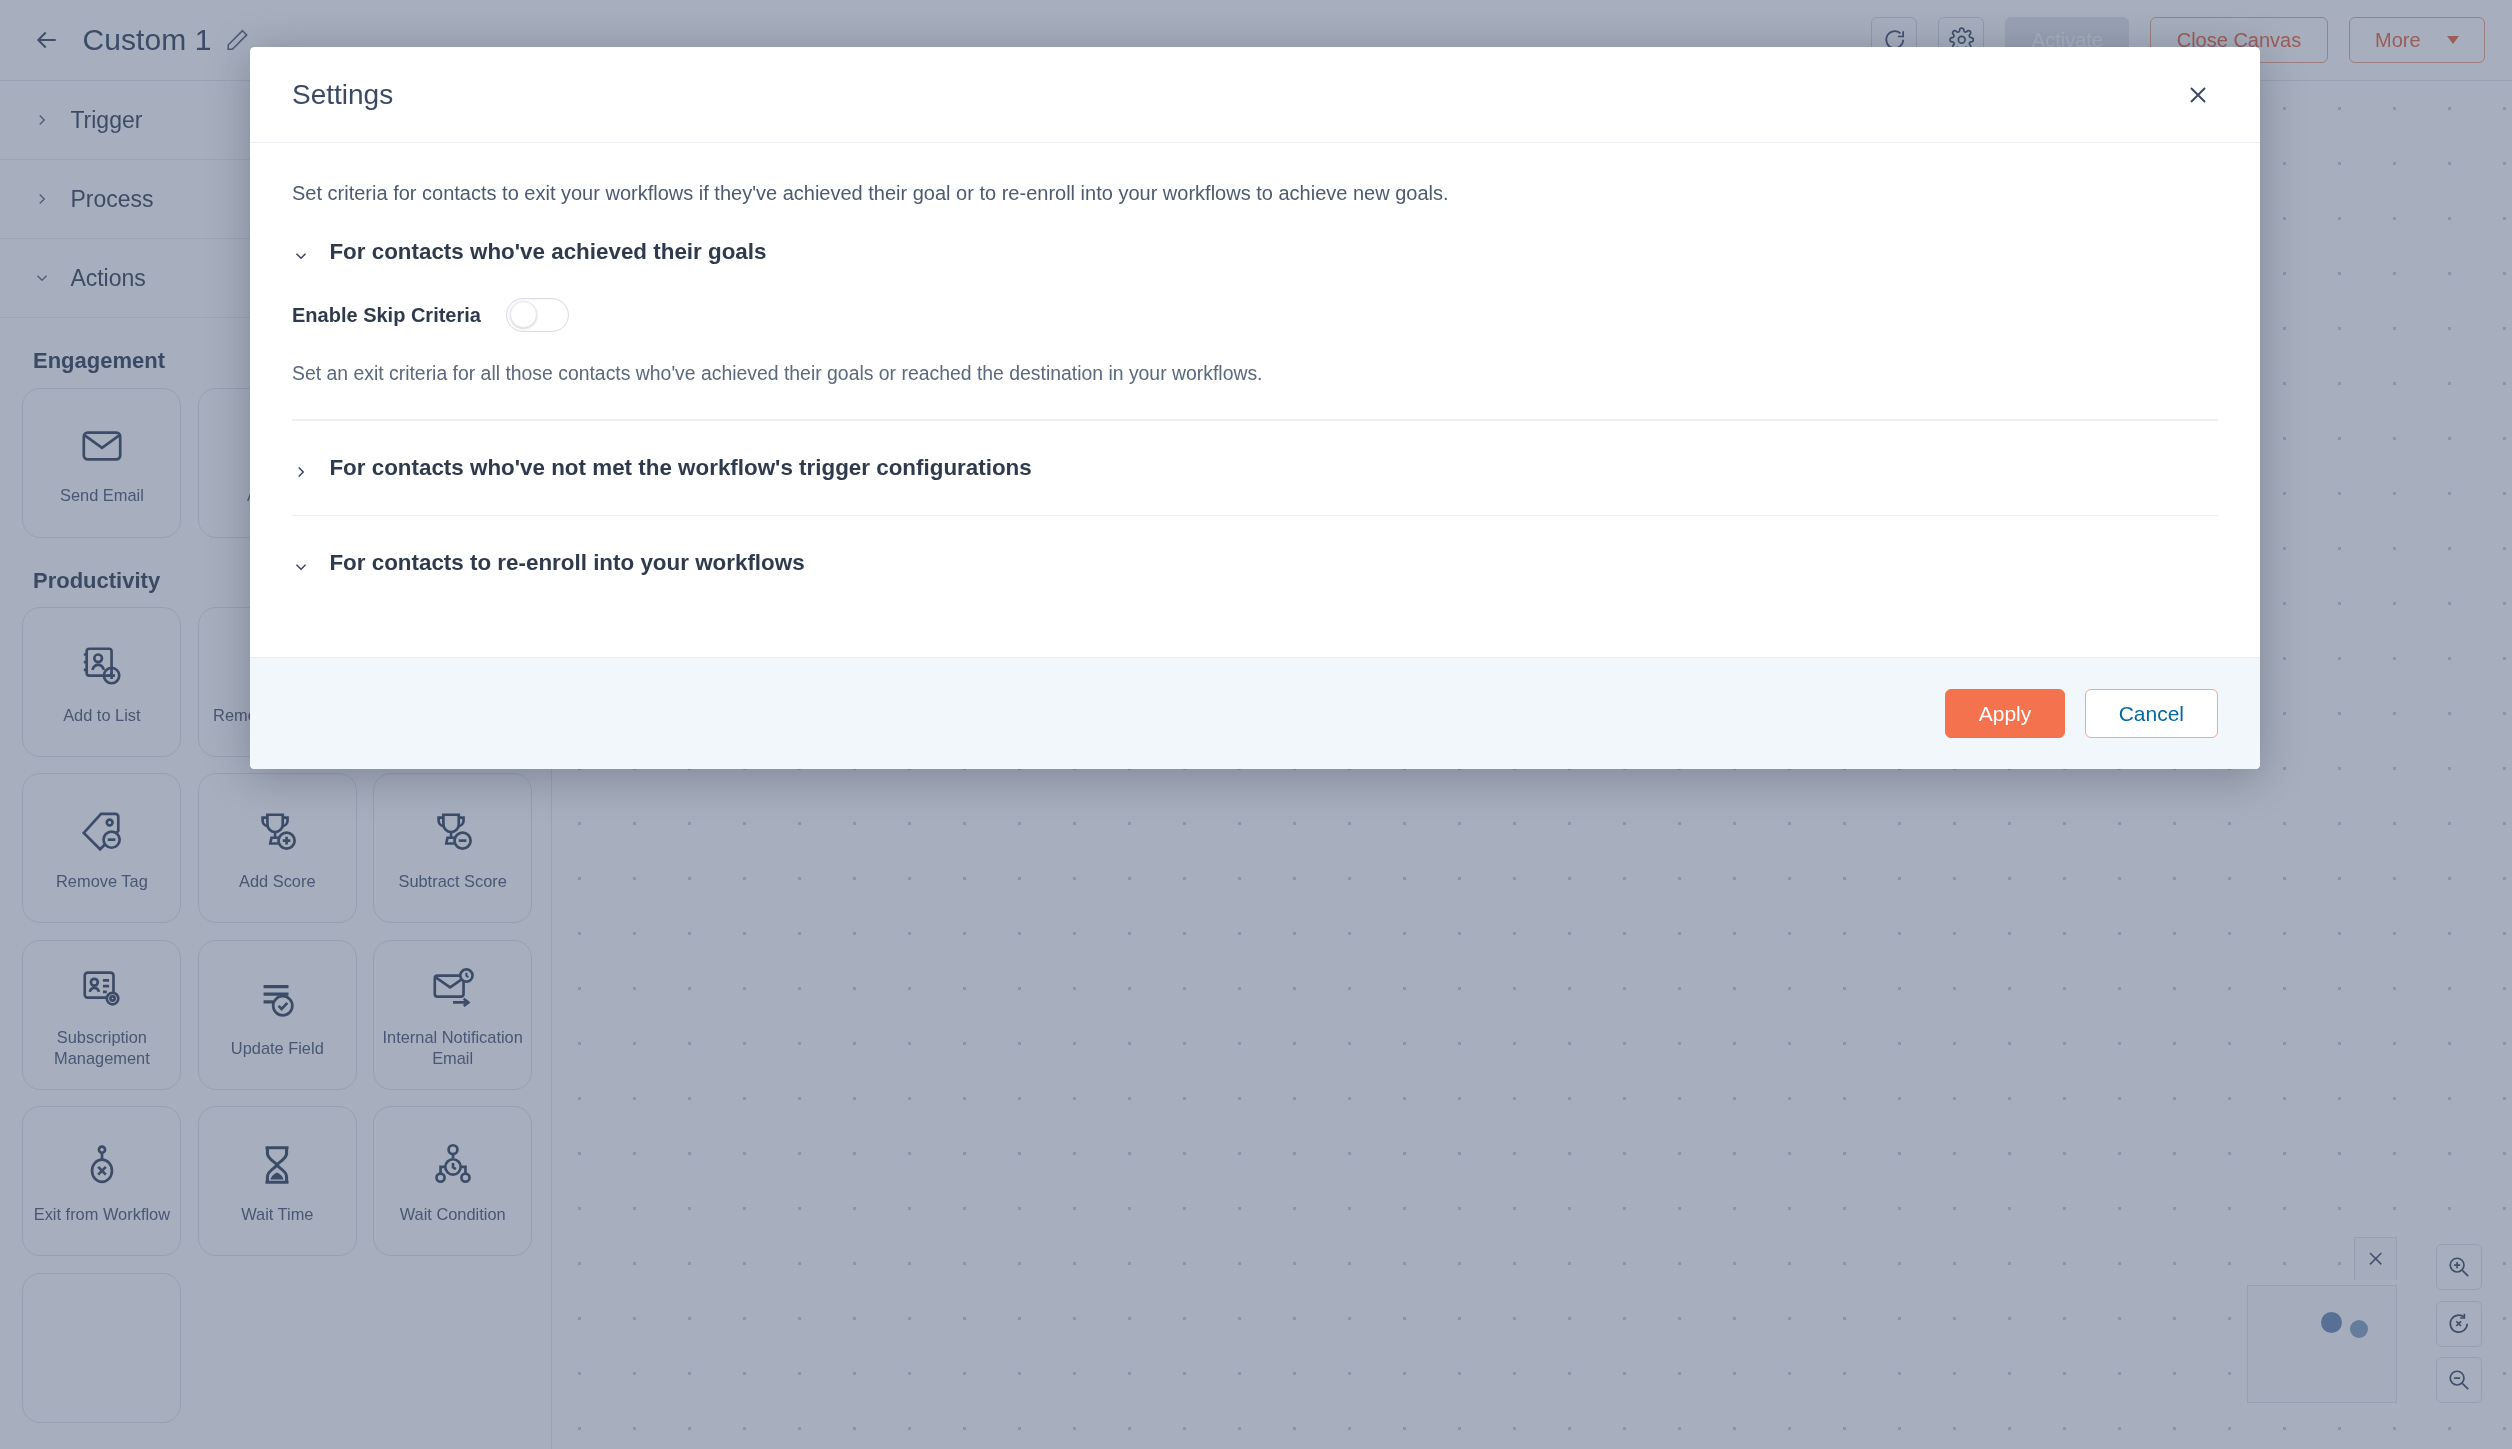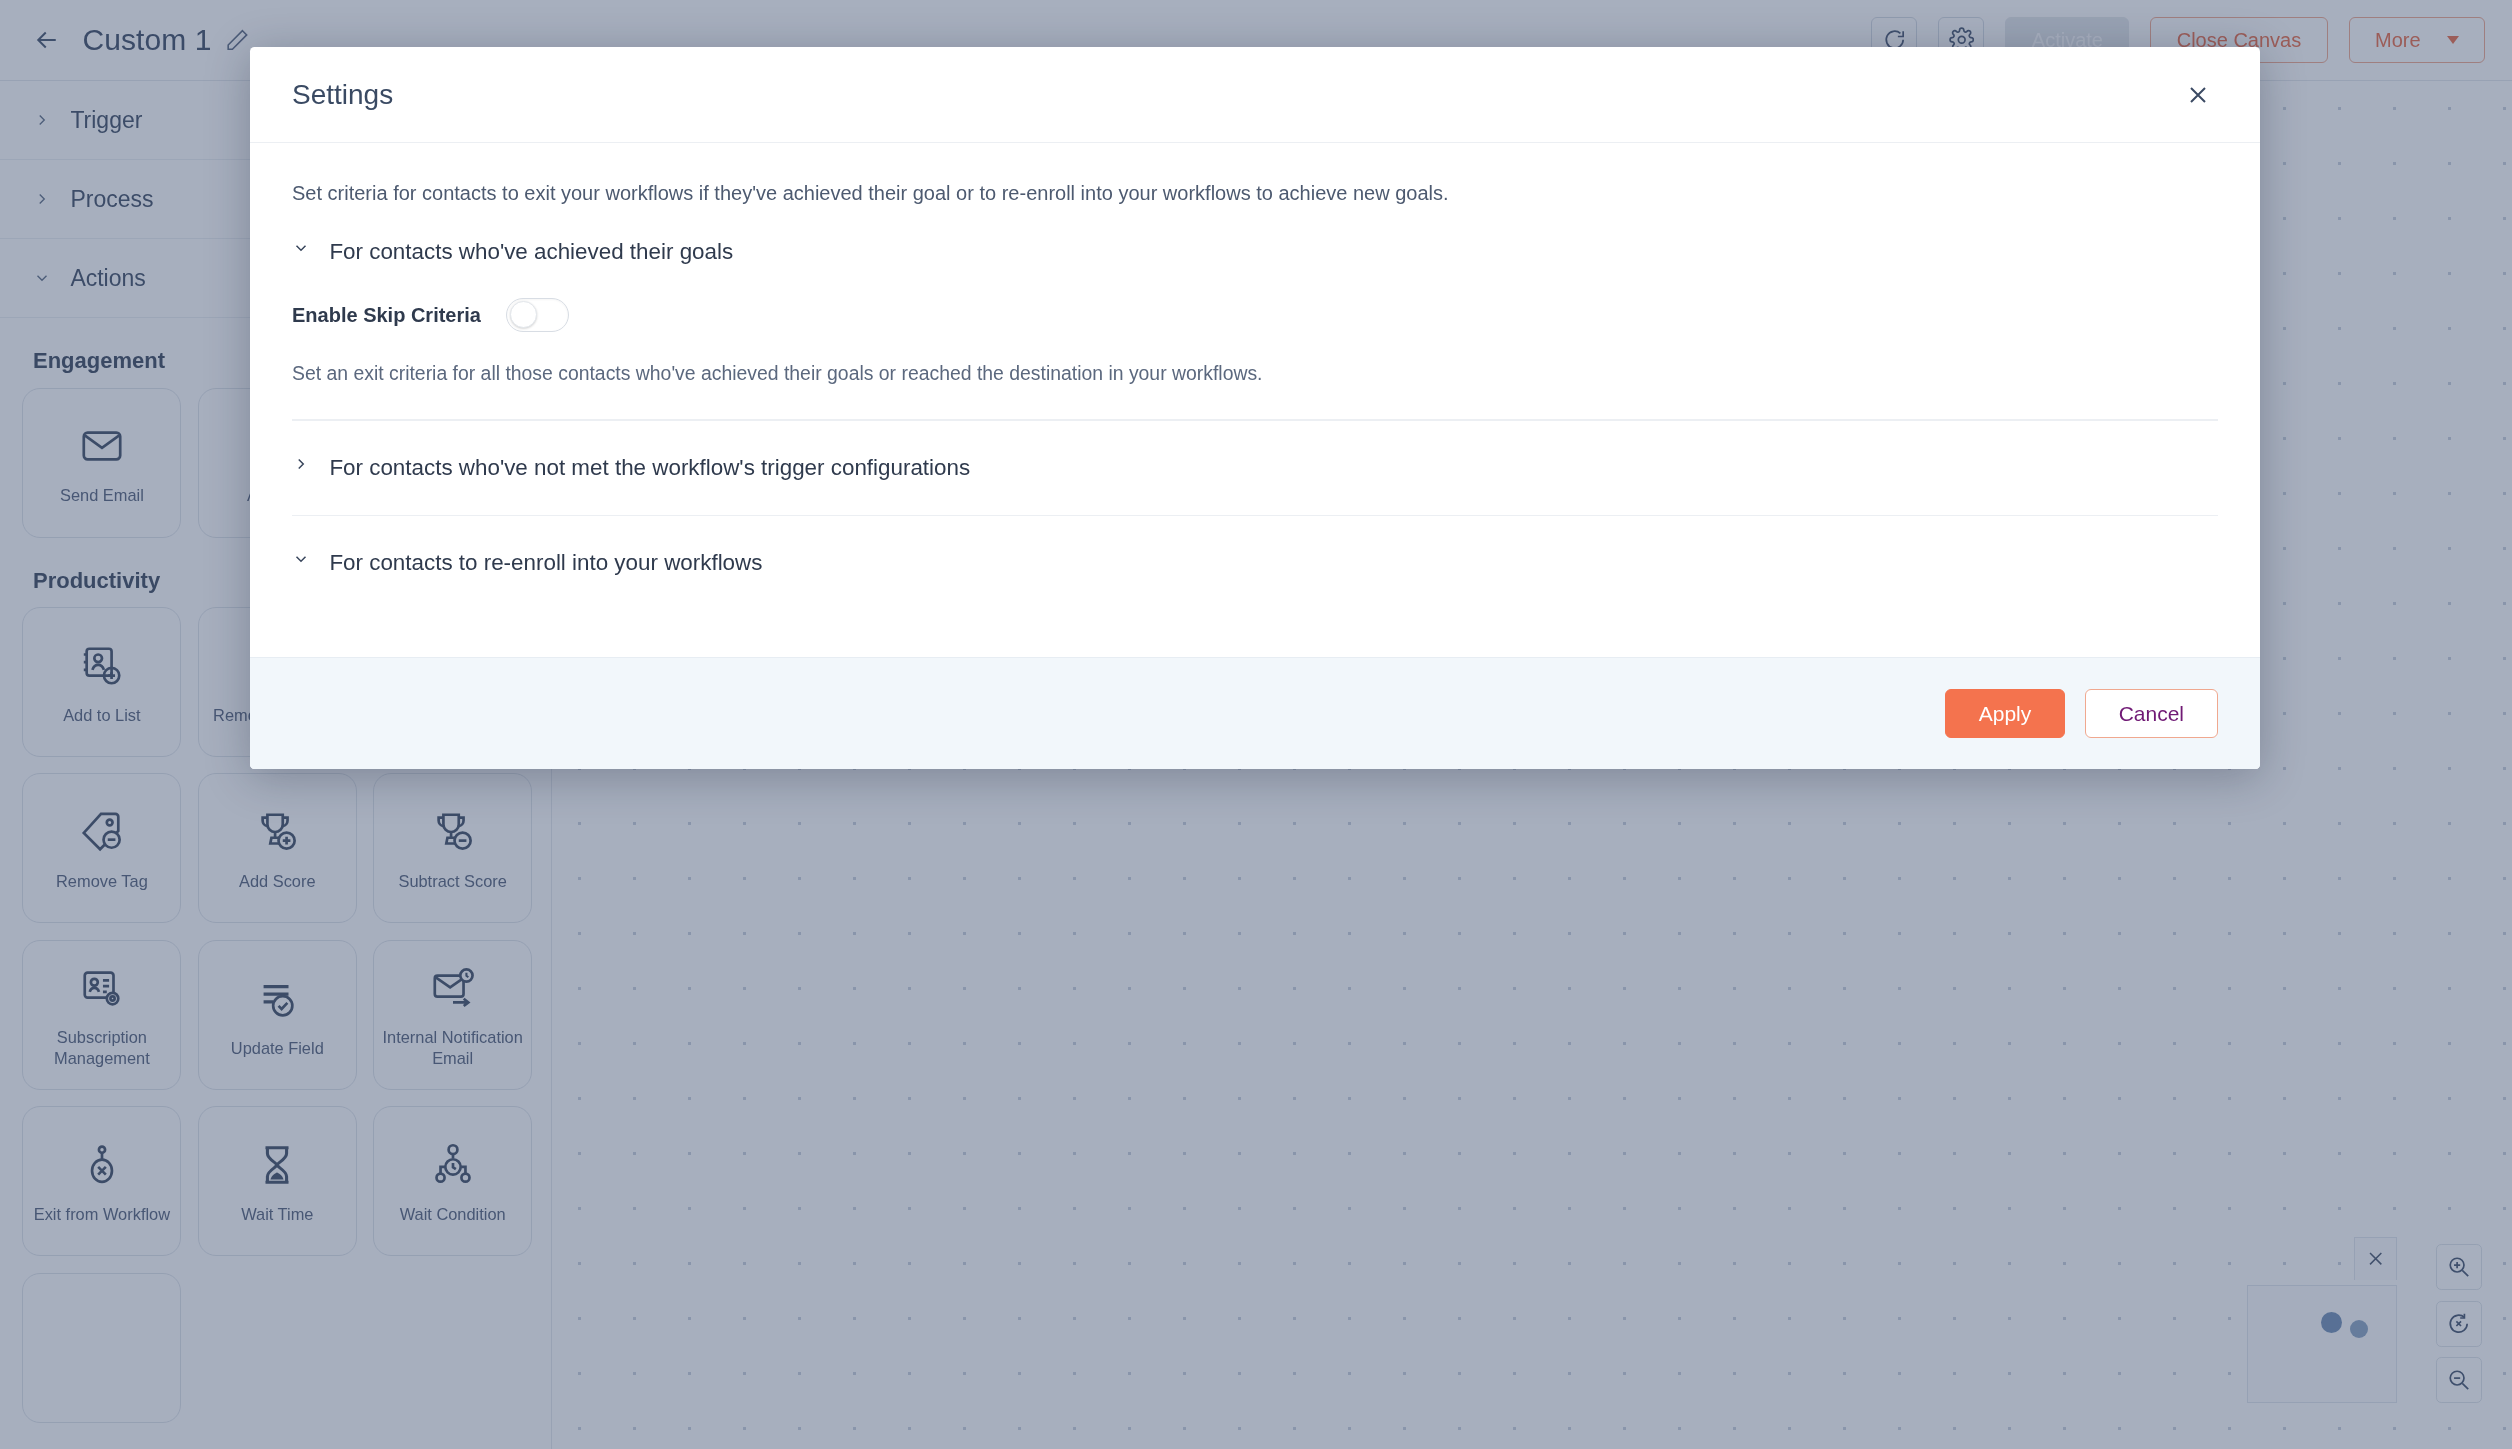--- a/index.html
+++ b/index.html
@@ -148,22 +148,22 @@
     display: flex; align-items: center; justify-content: center;
     color: #3b4a63; cursor: pointer;
   }
   .modal-body { flex: 1; overflow: hidden; }
   .intro {
     font-size: 20px; color: #4d5a70;
     padding: 39px 42px 0 42px;
   }
   .section { padding: 0 42px; }
   .sec-head {
-    display: flex; align-items: flex-start; gap: 19.4px;
-    font-size: 22.4px; font-weight: normal; color: #2f3a4d;
+    display: flex; align-items: flex-end; gap: 19.4px;
+    font-size: 22.4px; font-weight: bold; color: #2f3a4d;
     padding: 34px 0 0 0; cursor: pointer;
   }
   .sec-head .chev { color: #39465c; }
   .divider { height: 1.5px; background: #eceff3; margin-top: 34px; }
   .row {
     display: flex; align-items: center; gap: 25.4px;
     padding-top: 33px;
   }
   .row-label { font-size: 20px; font-weight: bold; color: #2f3a4d; }
   .toggle {
@@ -185,21 +185,21 @@
     border-top: 1.5px solid #e7edf3;
     display: flex; align-items: center; justify-content: flex-end;
     gap: 19.4px; padding: 0 42px;
   }
   .btn-apply {
     background: #f4734e; color: #fff; border: 1.5px solid #f4734e;
     height: 49px; padding: 0 33px; border-radius: 6px;
     font-size: 21px; display:flex; align-items:center; cursor: pointer;
   }
   .btn-cancel {
-    background: #fff; color: #701a75; border: 1.5px solid #f0a88f;
+    background: #fff; color: #0369a1; border: 1.5px solid #f0a88f;
     height: 49px; padding: 0 33px; border-radius: 6px;
     font-size: 21px; display:flex; align-items:center; cursor: pointer;
   }
 </style>
 </head>
 <body>
 
 <div id="app">
 
   <div class="topbar">

